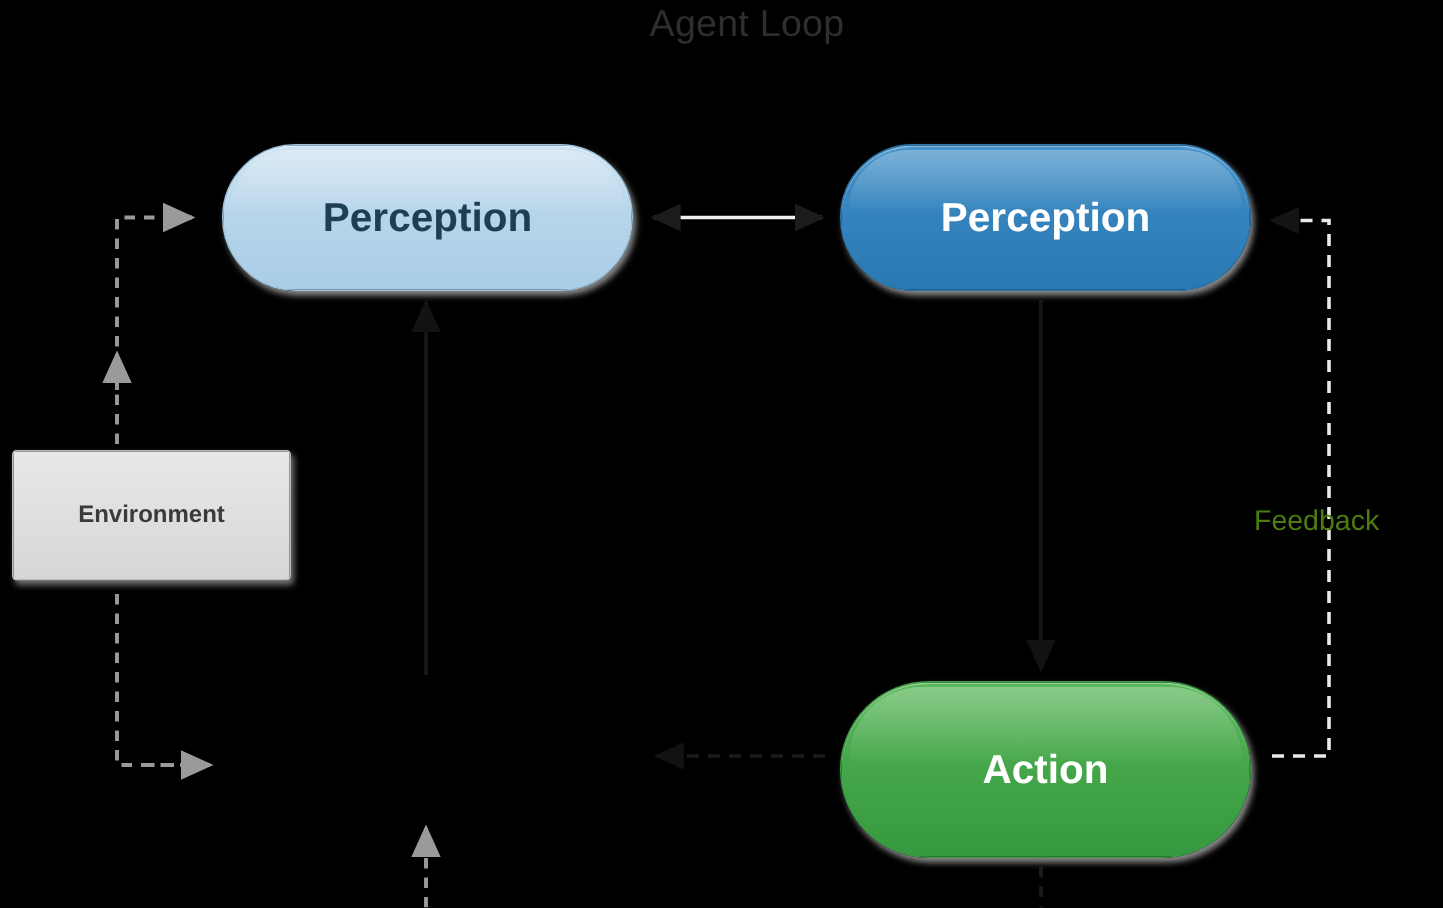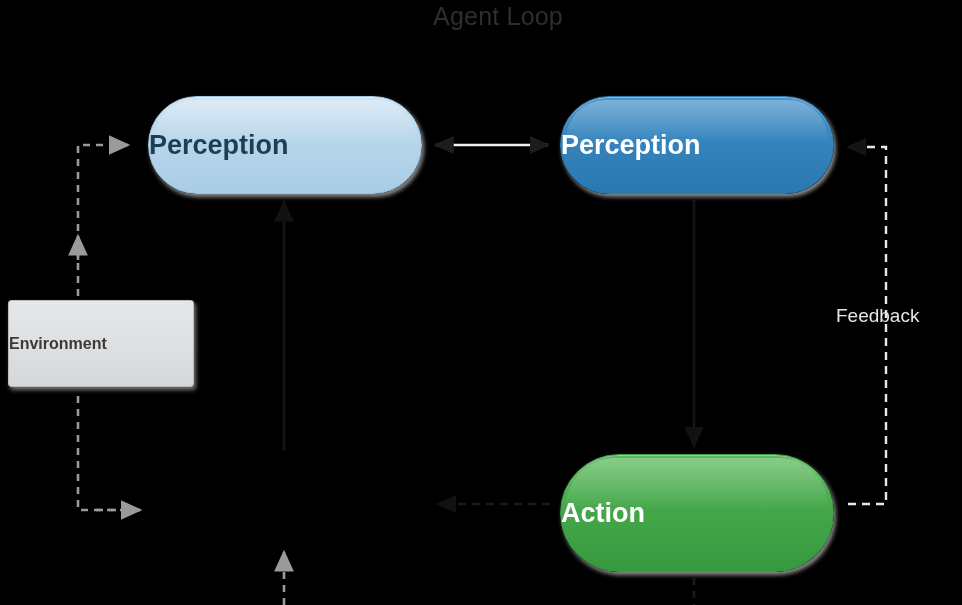--- a/index.html
+++ b/index.html
@@ -39,21 +39,21 @@
     font-weight: 400;
     color: #2e2e2e;
     letter-spacing: 0.2px;
     margin-left: 17px;
   }
 
   .node {
     position: absolute;
     display: flex;
     align-items: center;
-    justify-content: flex-start;
+    justify-content: center;
     box-sizing: border-box;
   }
 
   .pill {
     border-radius: 999px;
     box-shadow: 2px 3px 4px rgba(255,255,255,0.55),
                 0 1px 0 rgba(255,255,255,0.35) inset;
     border: 1px solid rgba(255,255,255,0.30);
     font-size: 27px;
     font-weight: 700;
@@ -114,22 +114,23 @@
     border: 1px solid #b9babc;
     border-radius: 3px;
     font-size: 16px;
     font-weight: 700;
     box-shadow: 2px 3px 4px rgba(255,255,255,0.45);
   }
 
   .edge-label {
     position: absolute;
     font-size: 19px;
-    color: #e5e5e5;
+    color: #4d7c0f;
     white-space: nowrap;
+    margin-top: 32px;
   }
 
   #label-feedback {
     left: 836px;
     top: 305px;
     font-weight: 400;
   }
 </style>
 </head>
 <body>

